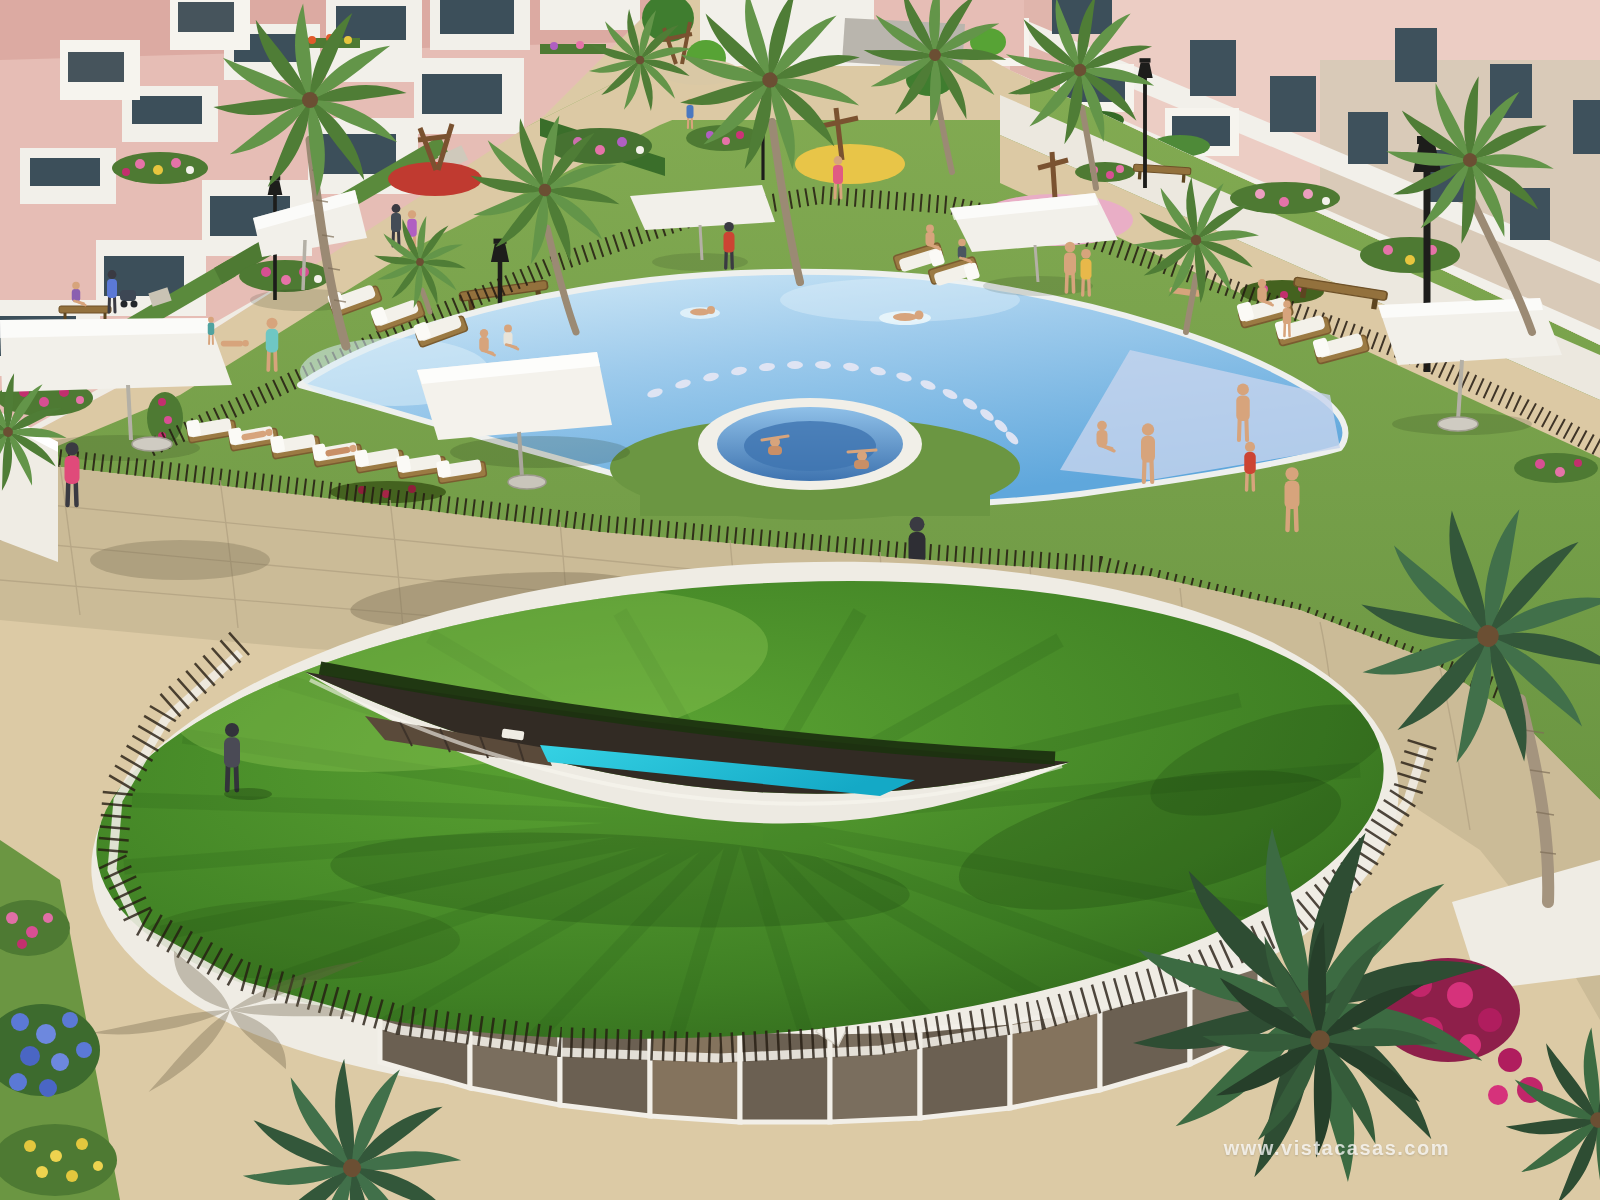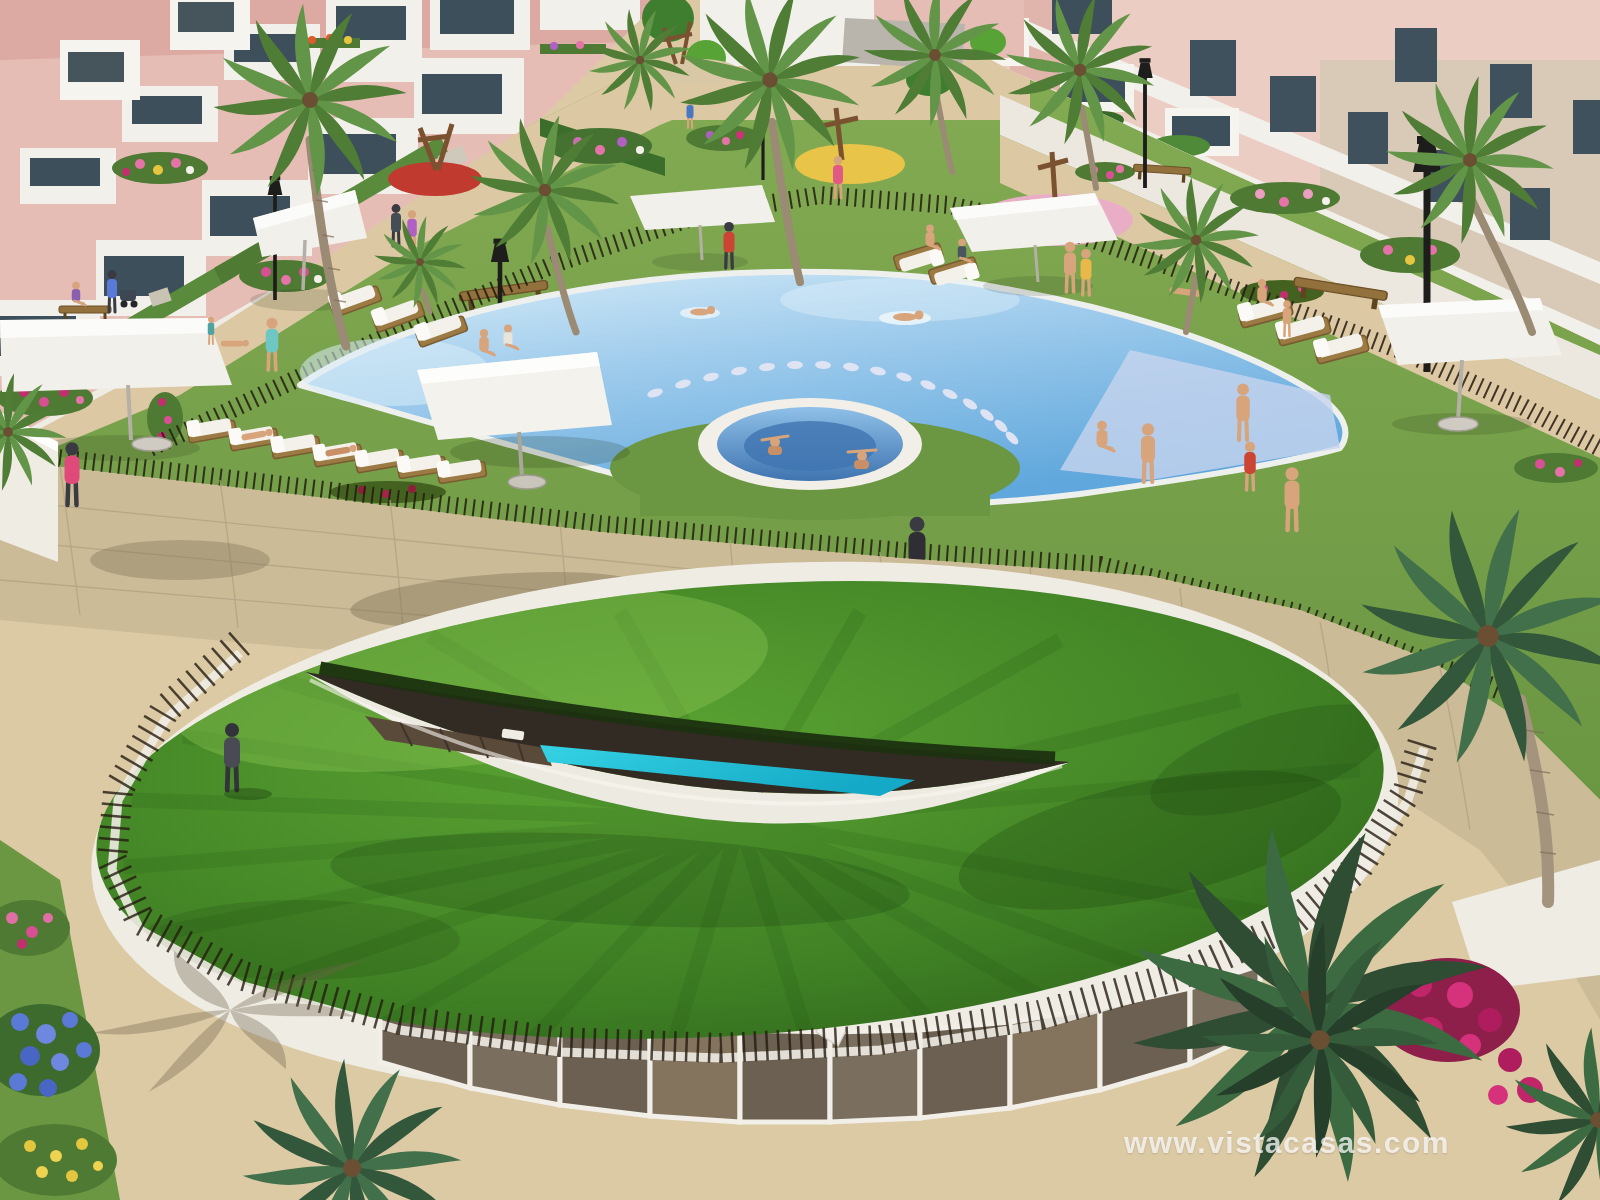--- a/index.html
+++ b/index.html
@@ -6,21 +6,21 @@
   .stage{position:relative;width:1600px;height:1200px;overflow:hidden;font-family:"Liberation Sans",sans-serif;}
   svg{position:absolute;left:0;top:0;display:block;}
   
   .lfA{fill:var(--a,#4f7d36)} .lfB{fill:var(--b,#639549)}
   
   .pl{stroke:var(--skin,#d7a47c);stroke-width:3;stroke-linecap:round}
   .pt{fill:var(--top,#d7a47c)}
   .ph{fill:var(--skin,#d7a47c)}
   .watermark{
     position:absolute;right:150px;bottom:40px;
-    color:rgba(255,255,255,.75);font-size:30px;letter-spacing:1.5px;
+    color:rgba(255,255,255,.75);font-size:20px;letter-spacing:1.5px;
     font-family:"Liberation Sans",sans-serif;font-weight:bold;
     text-shadow:0 1px 2px rgba(0,0,0,.15);
   }
 </style>
 </head>
 <body>
 
 <div class="stage">
 <svg width="1600" height="1200" viewBox="0 0 1600 1200">
 <defs>

